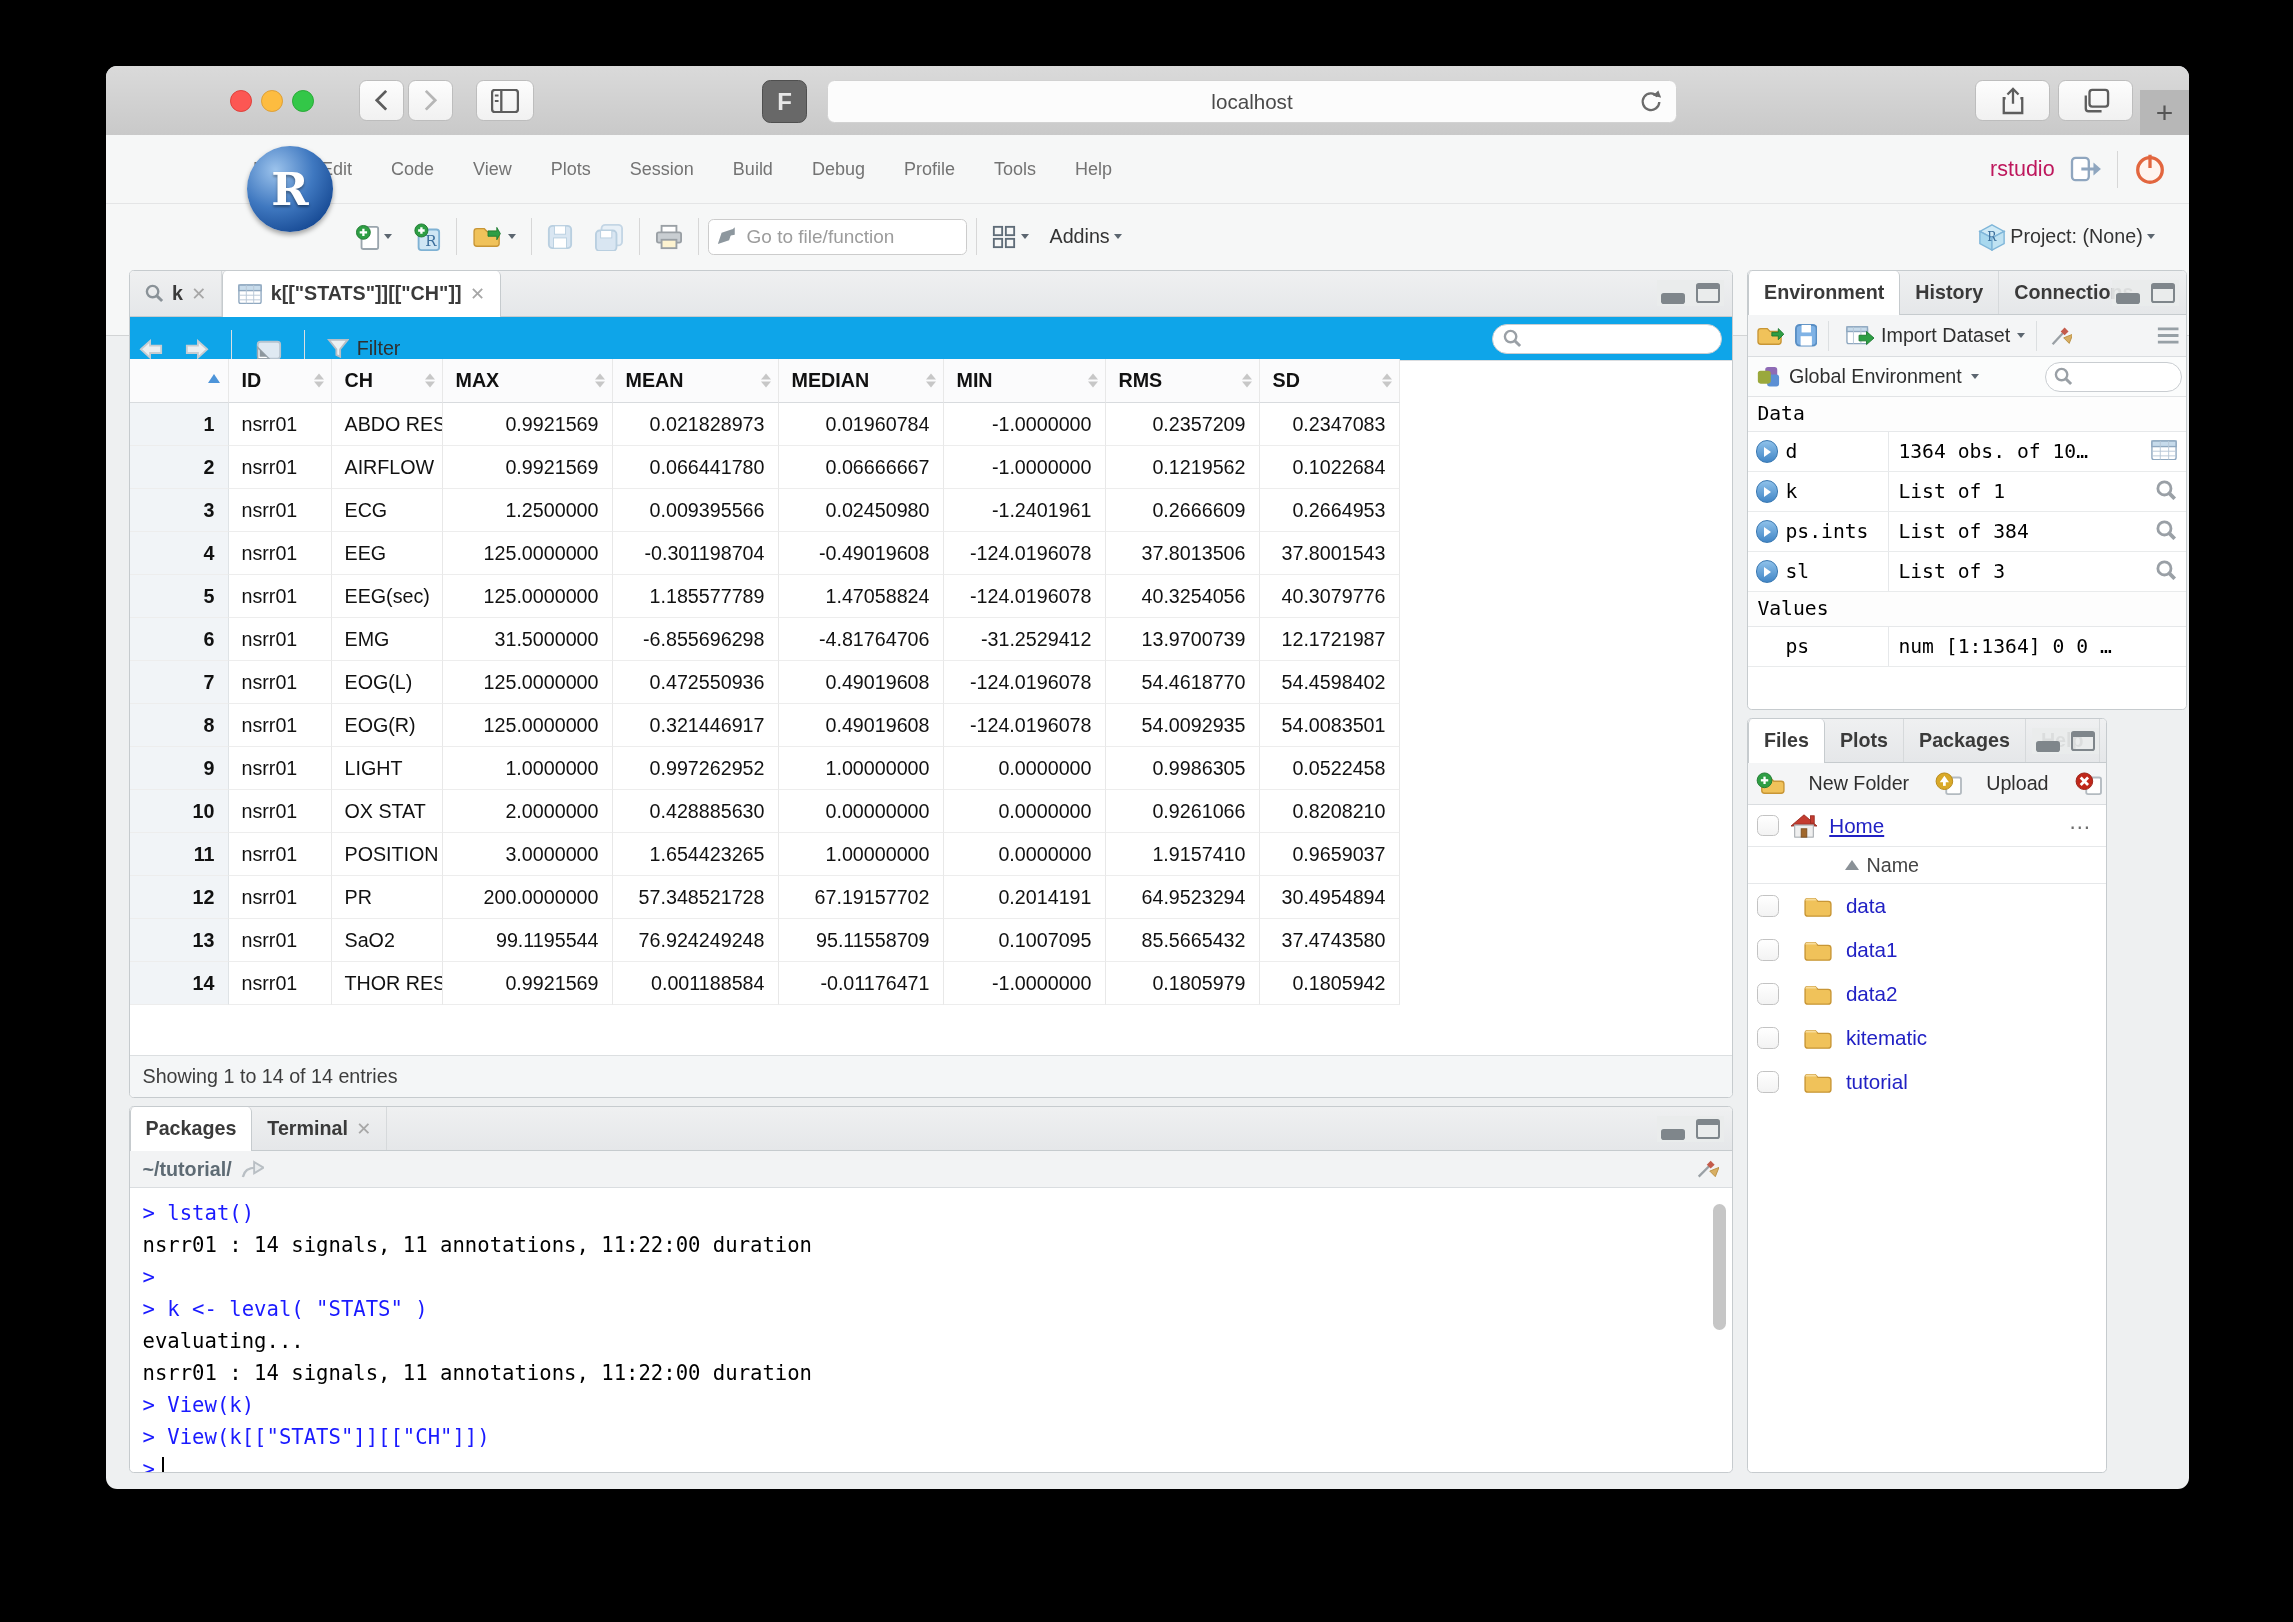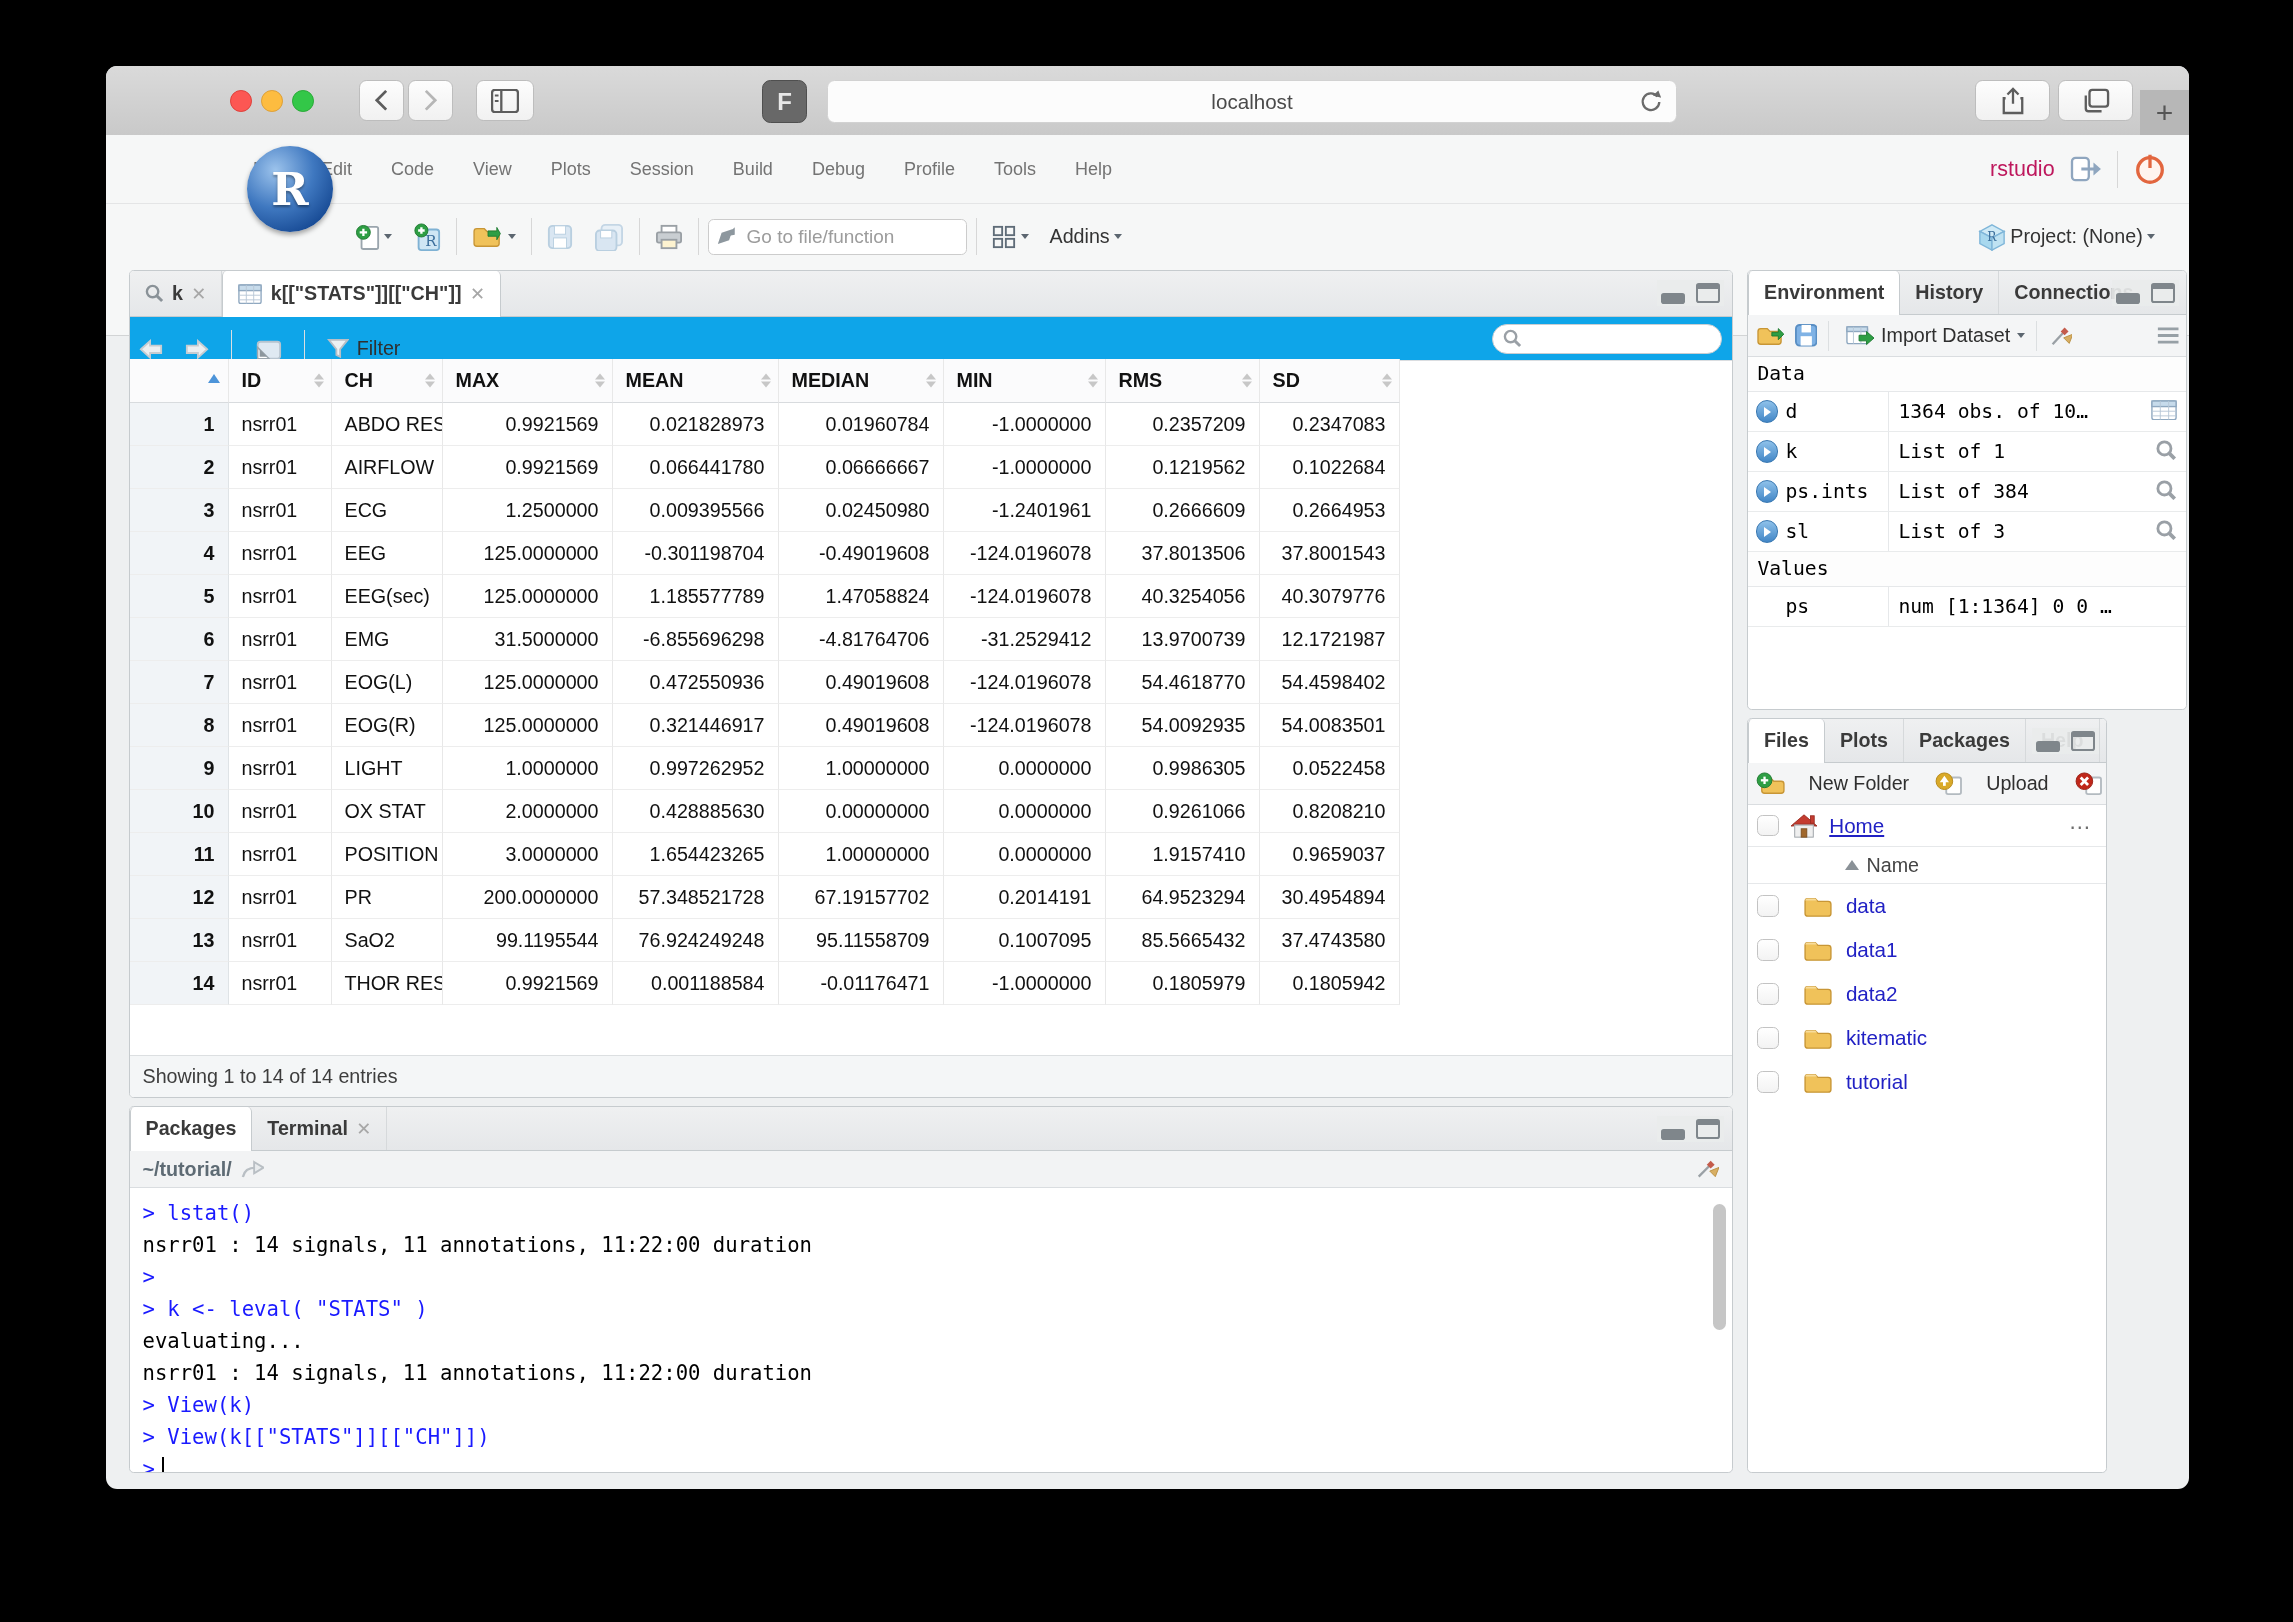--- a/index.html
+++ b/index.html
@@ -626,20 +626,35 @@
         <line x1="5" y1="22" x2="17" y2="9" stroke="#9aa0a5" stroke-width="2.5"></line>
         <rect x="15" y="5" width="6" height="6" fill="#c45b4b" transform="rotate(45 18 8)"></rect>
         <polygon points="17,15 27,11 23,21" fill="#d8ae62" stroke="#b98f43"></polygon>
       </svg>
       <svg width="22.5" height="19" style="margin-left:auto;" viewBox="0 0 24 20">
         <line x1="2" y1="3" x2="24" y2="3" stroke="#97a0a6" stroke-width="3"></line>
         <line x1="2" y1="10" x2="24" y2="10" stroke="#97a0a6" stroke-width="3"></line>
         <line x1="2" y1="17" x2="24" y2="17" stroke="#97a0a6" stroke-width="3"></line>
       </svg>
     </div>
+    <div class="scope-row">
+      <svg width="24" height="22.5" viewBox="0 0 26 24">
+        <rect x="10" y="2" width="13" height="13" rx="3" fill="#8e6bb5"></rect>
+        <rect x="12" y="10" width="13" height="13" rx="3" fill="#5b8fd4"></rect>
+        <rect x="2" y="6" width="14" height="14" rx="3" fill="#9aa83c"></rect>
+      </svg>
+      <span class="scope-lbl">Global Environment</span>
+      <span class="caret"></span>
+      <span class="esearch">
+        <svg width="19" height="19" viewBox="0 0 20 20">
+          <circle cx="8" cy="8" r="6" fill="none" stroke="#9aa0a6" stroke-width="2.5"></circle>
+          <line x1="12.5" y1="12.5" x2="18" y2="18" stroke="#9aa0a6" stroke-width="3"></line>
+        </svg>
+      </span>
+    </div>
     <div class="envlist" id="env-list">
           <div class="env-sec">Data</div>
           <div class="env-row">
             <div class="env-name">
               <span class="expander">
                 <i></i>
               </span>
               <span>d</span>
             </div>
             <div class="env-val">1364 obs. of 10…</div>

